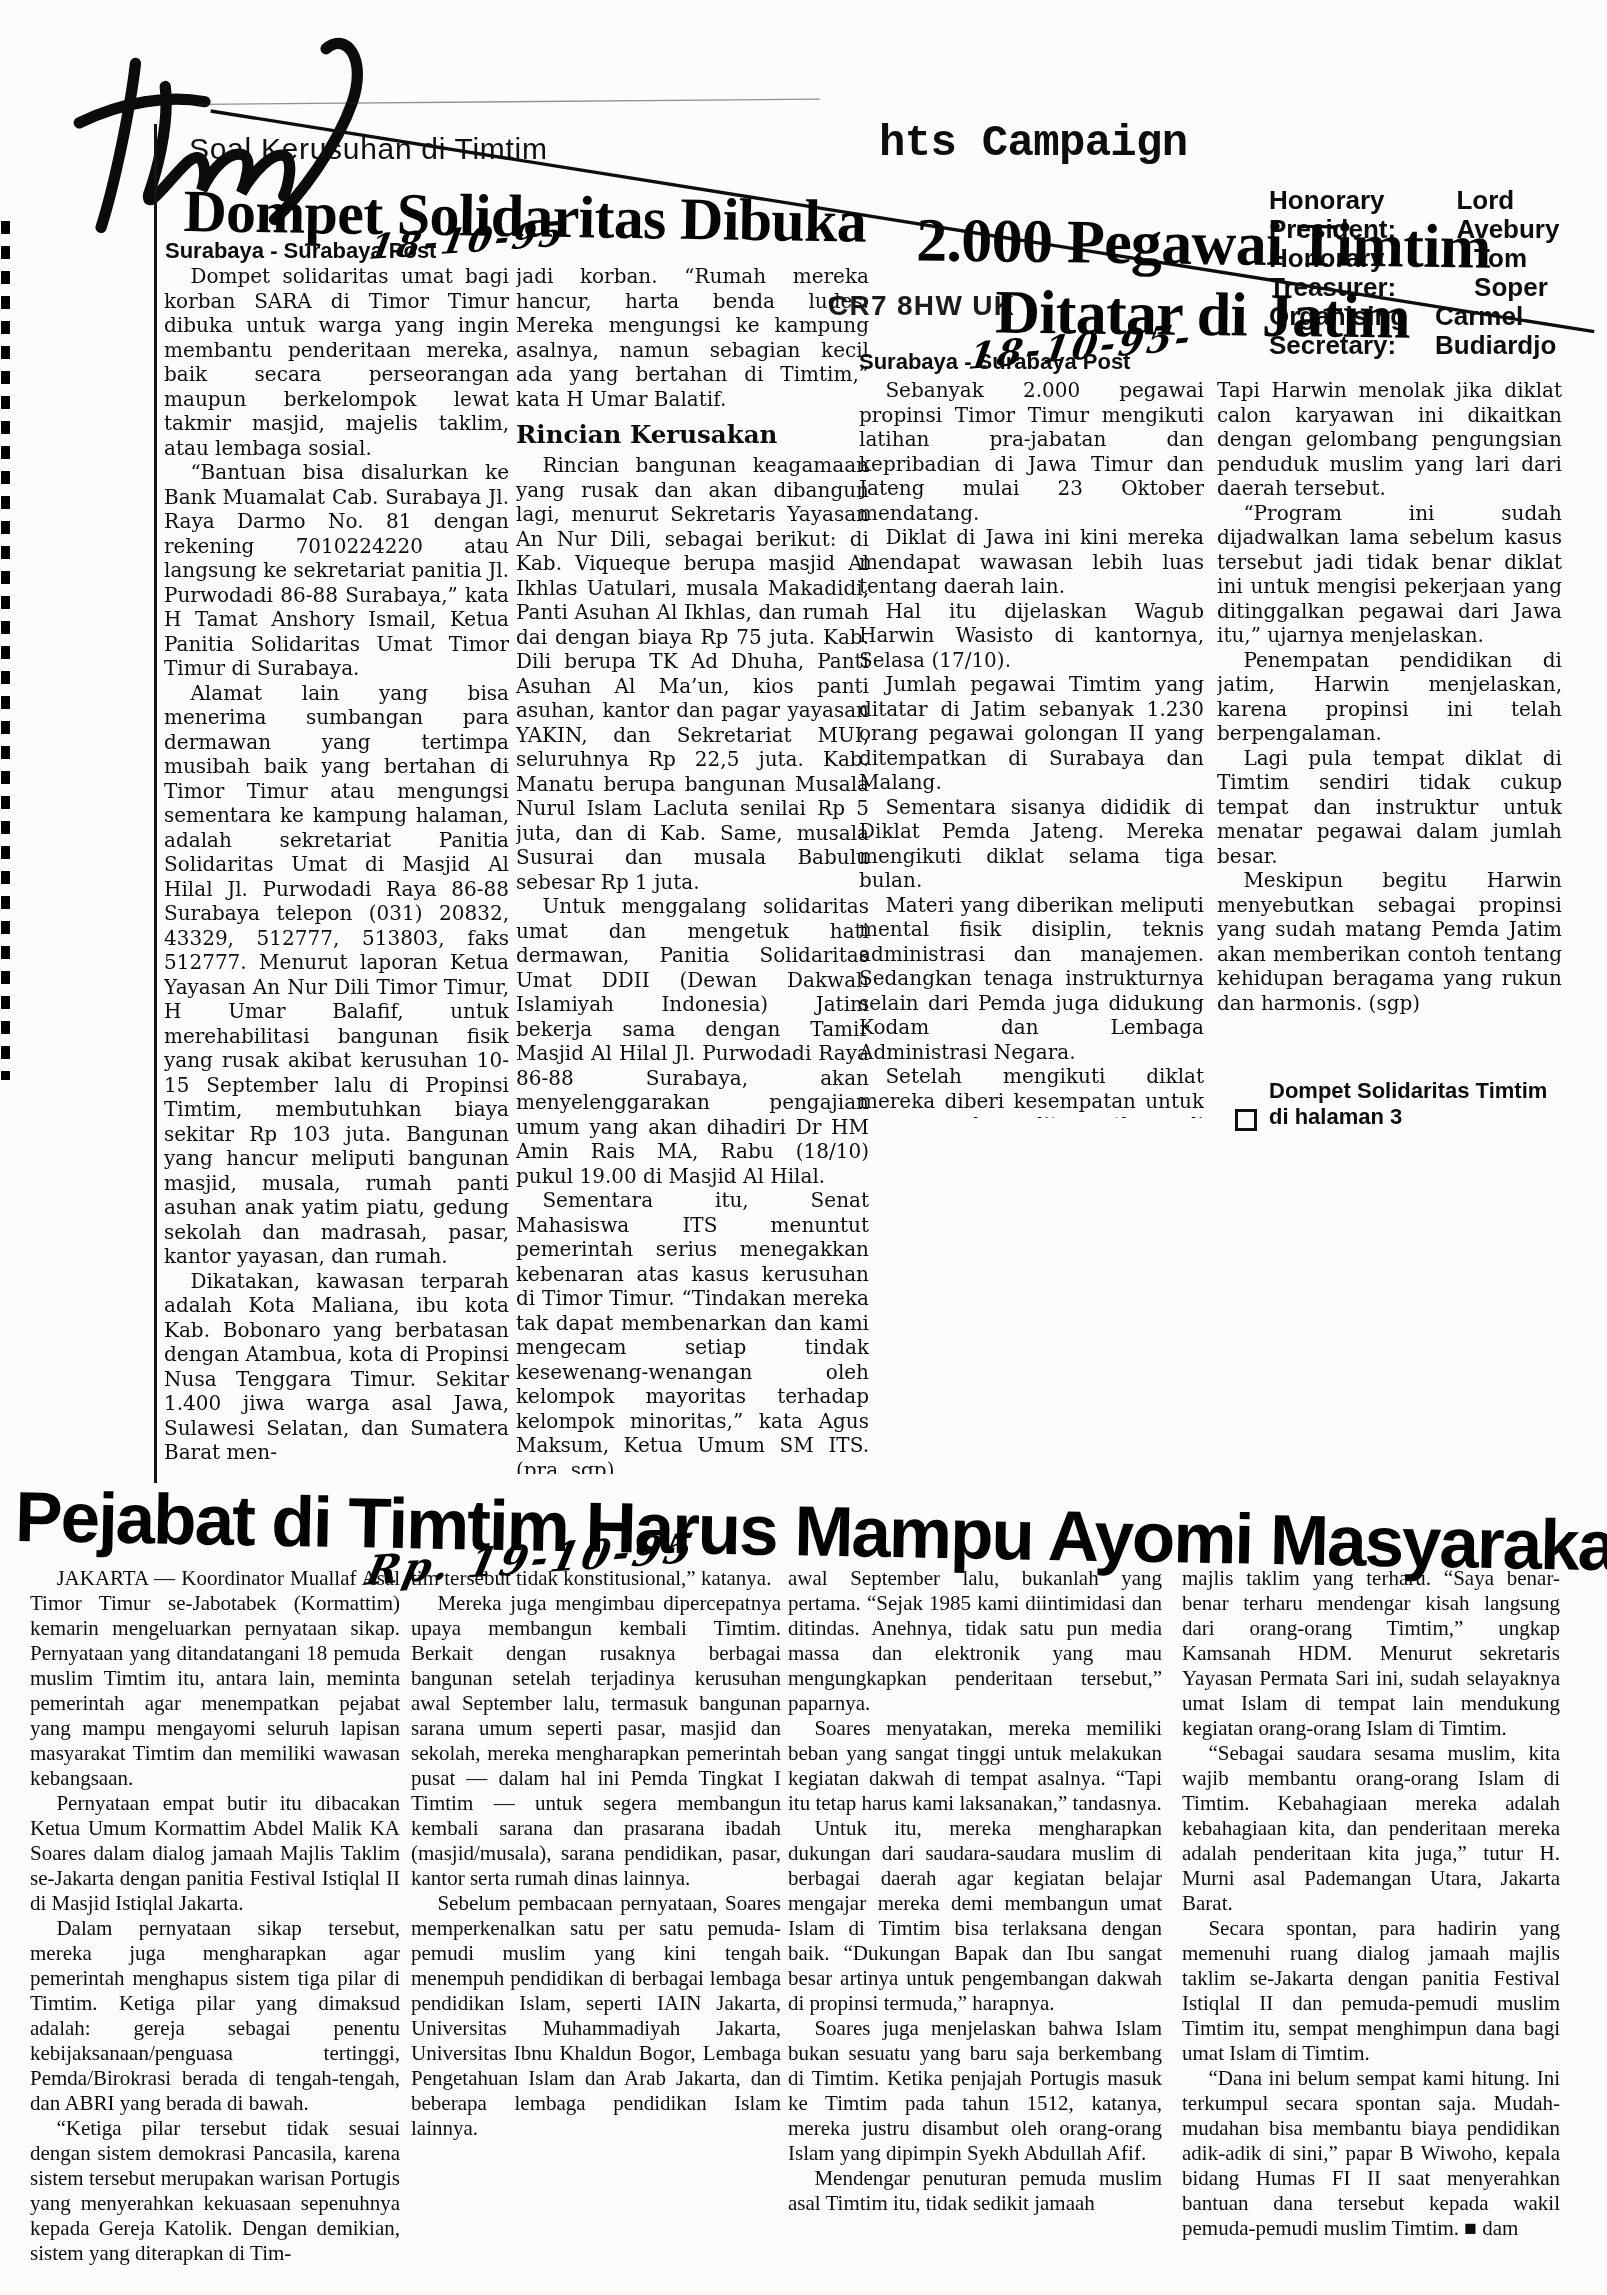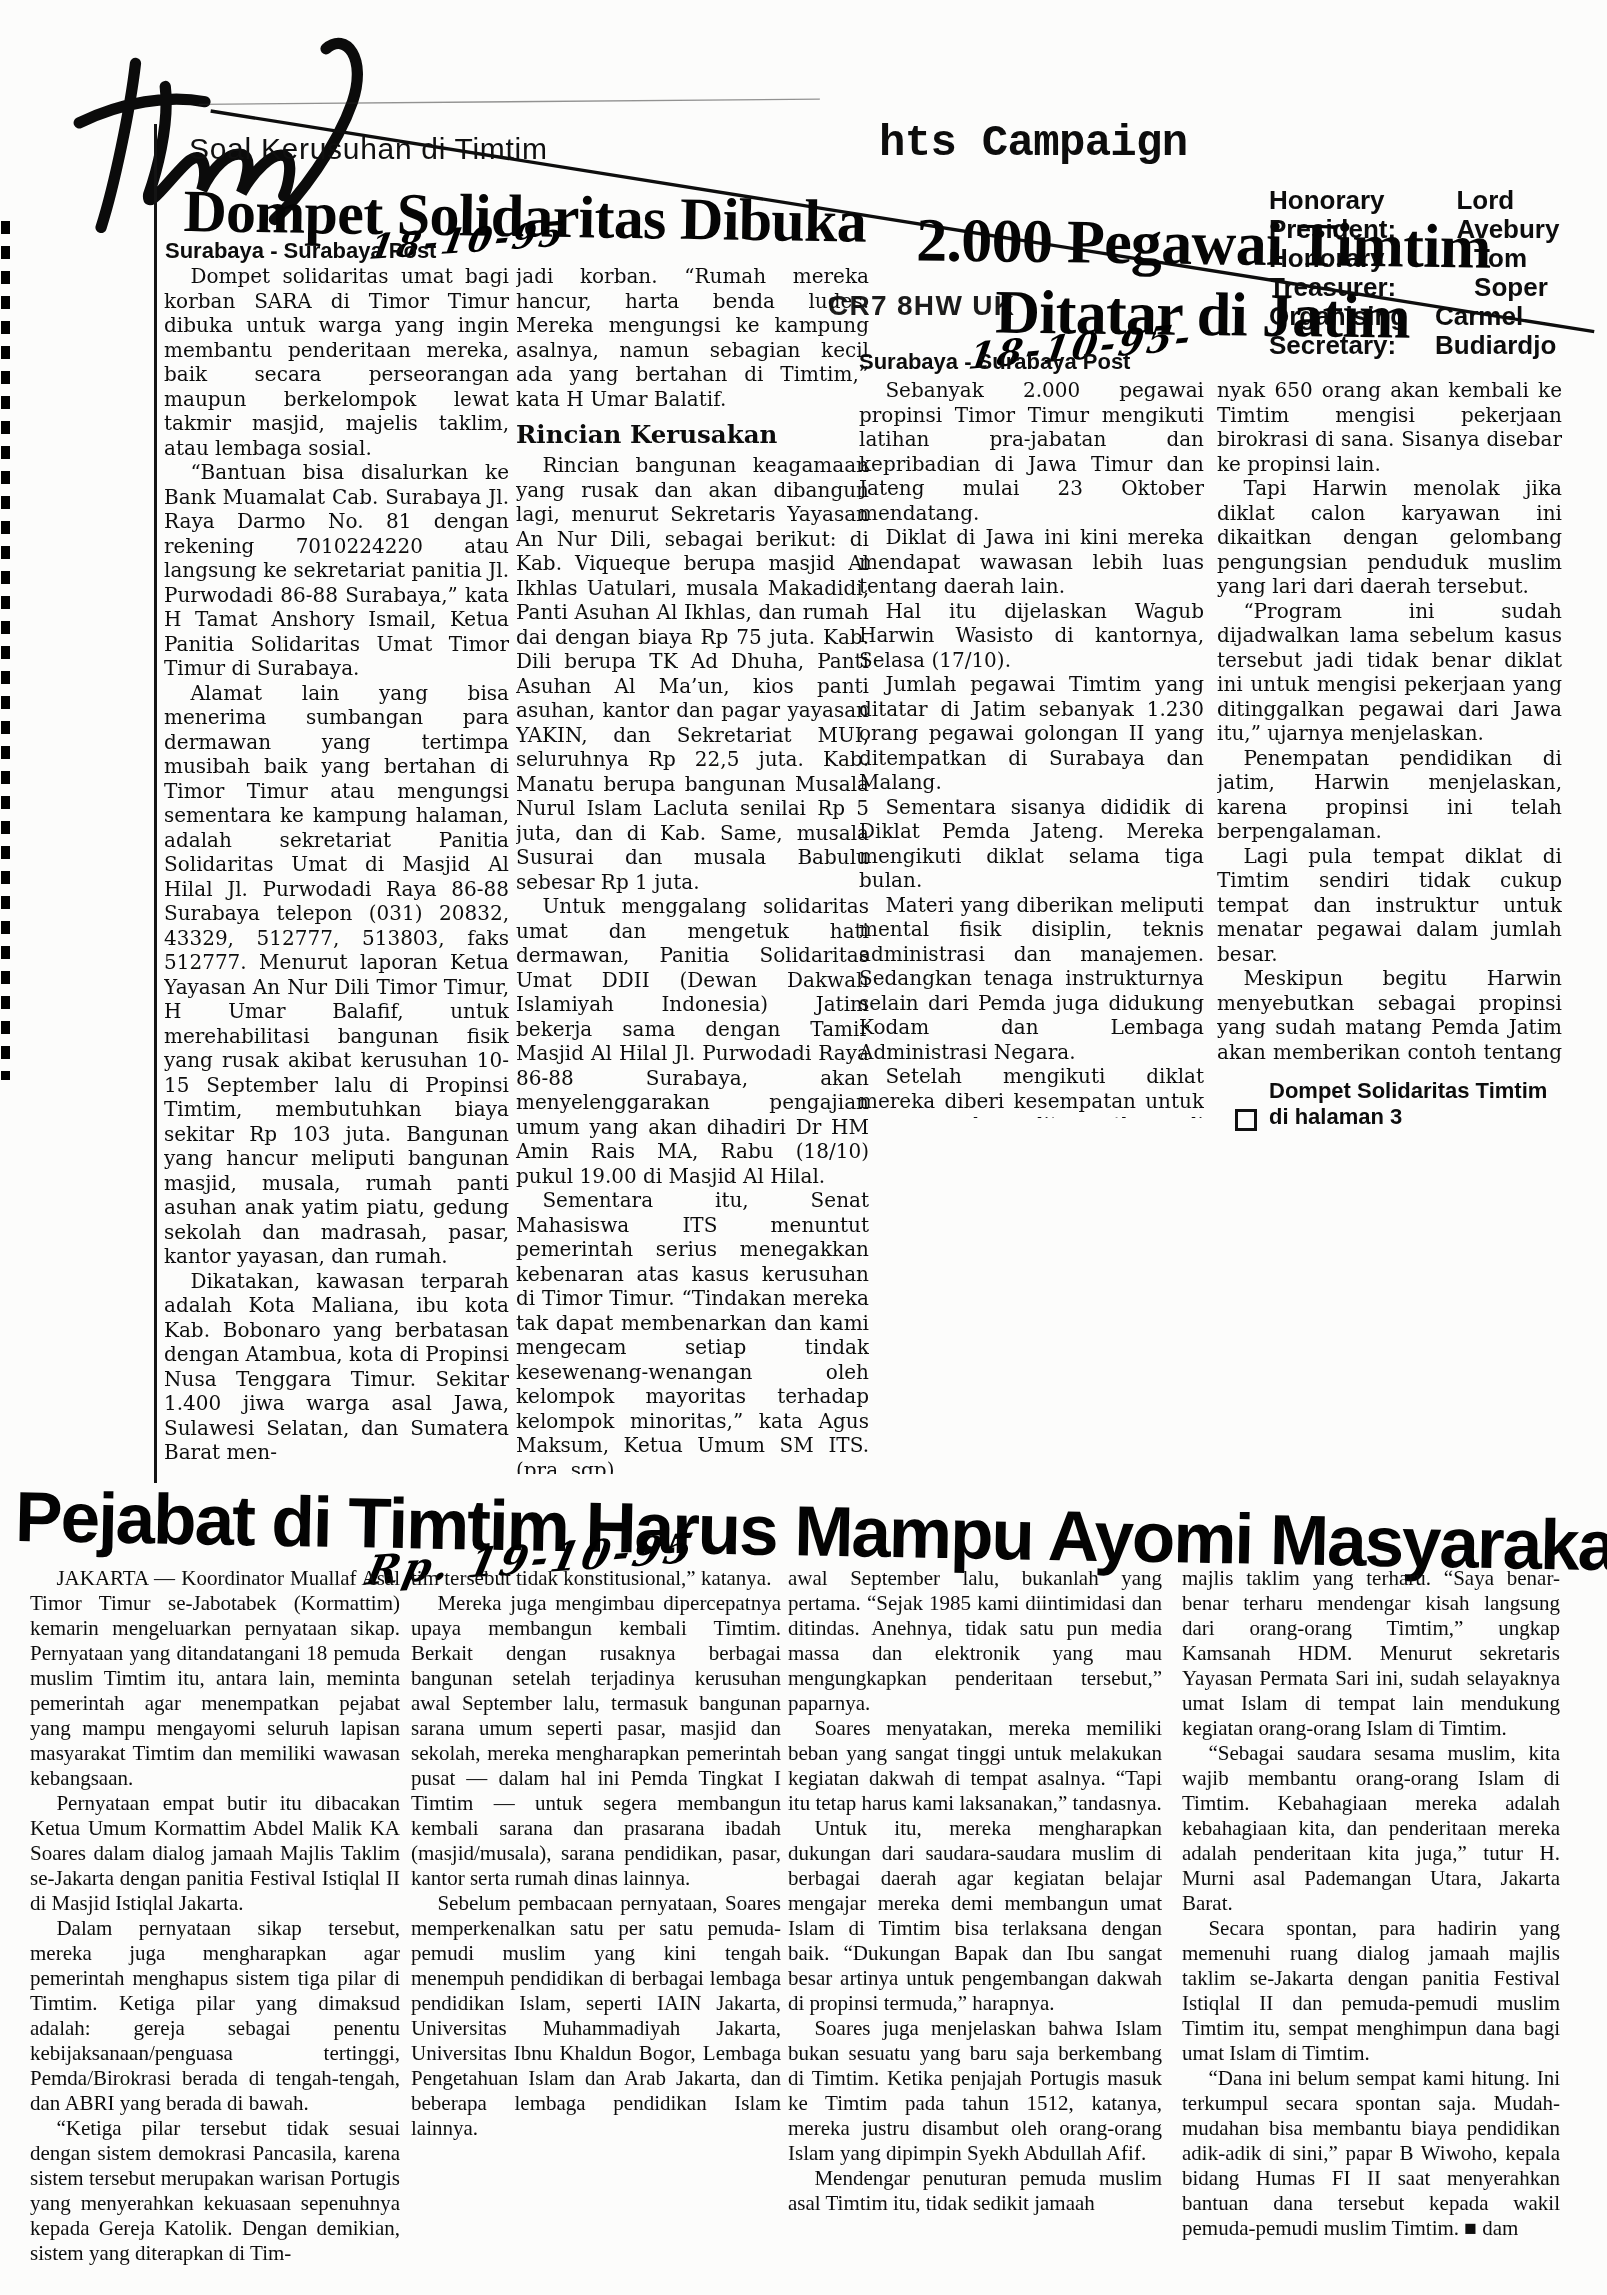--- a/index.html
+++ b/index.html
@@ -99,21 +99,20 @@
   <div class="abs body-slab" style="left:859px;top:378px;width:345px;height:740px;overflow:hidden;">
       <p class="para">Sebanyak 2.000 pegawai propinsi Timor Timur mengikuti latihan pra-jabatan dan kepribadian di Jawa Timur dan Jateng mulai 23 Oktober mendatang.</p>
       <p class="para">Diklat di Jawa ini kini mereka mendapat wawasan lebih luas tentang daerah lain.</p>
       <p class="para">Hal itu dijelaskan Wagub Harwin Wasisto di kantornya, Selasa (17/10).</p>
       <p class="para">Jumlah pegawai Timtim yang ditatar di Jatim sebanyak 1.230 orang pegawai golongan II yang ditempatkan di Surabaya dan Malang.</p>
       <p class="para">Sementara sisanya dididik di Diklat Pemda Jateng. Mereka mengikuti diklat selama tiga bulan.</p>
       <p class="para">Materi yang diberikan meliputi mental fisik disiplin, teknis administrasi dan manajemen. Sedangkan tenaga instrukturnya selain dari Pemda juga didukung Kodam dan Lembaga Administrasi Negara.</p>
       <p class="para">Setelah mengikuti diklat mereka diberi kesempatan untuk magang dan ditempatkan di kantor kelurahan dan kecamatan di daerah.</p>
     </div>
   <div class="abs body-slab cont" style="left:1217px;top:378px;width:345px;height:688px;overflow:hidden;">
-      <p class="para">nyak 650 orang akan kembali ke Timtim mengisi pekerjaan birokrasi di sana. Sisanya disebar ke propinsi lain.</p>
       <p class="para">Tapi Harwin menolak jika diklat calon karyawan ini dikaitkan dengan gelombang pengungsian penduduk muslim yang lari dari daerah tersebut.</p>
       <p class="para">“Program ini sudah dijadwalkan lama sebelum kasus tersebut jadi tidak benar diklat ini untuk mengisi pekerjaan yang ditinggalkan pegawai dari Jawa itu,” ujarnya menjelaskan.</p>
       <p class="para">Penempatan pendidikan di jatim, Harwin menjelaskan, karena propinsi ini telah berpengalaman.</p>
       <p class="para">Lagi pula tempat diklat di Timtim sendiri tidak cukup tempat dan instruktur untuk menatar pegawai dalam jumlah besar.</p>
       <p class="para">Meskipun begitu Harwin menyebutkan sebagai propinsi yang sudah matang Pemda Jatim akan memberikan contoh tentang kehidupan beragama yang rukun dan harmonis. (sgp)</p>
     </div>
 
   <div class="abs crossref" style="left:1235px;top:1078px;width:317px;">
     <span class="box"></span>
     <span>

